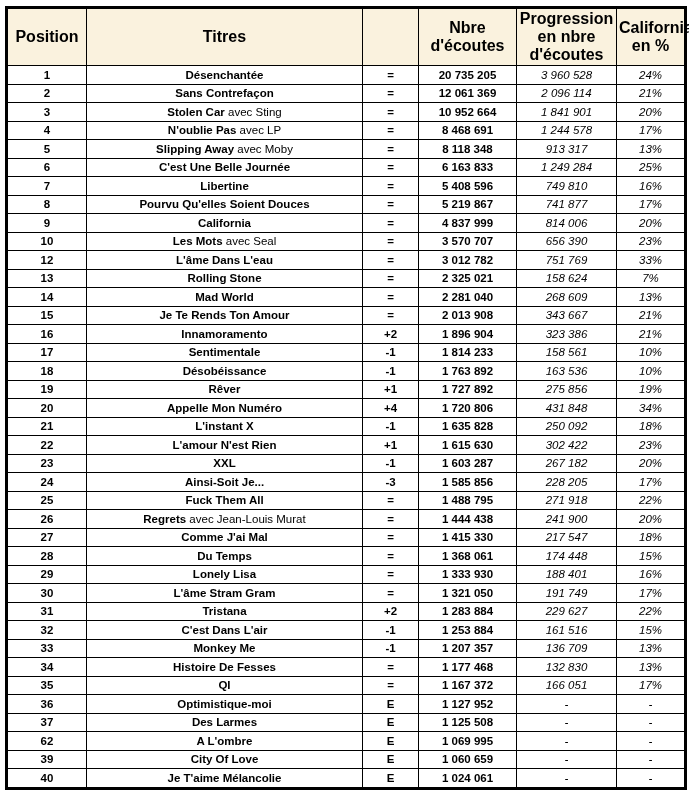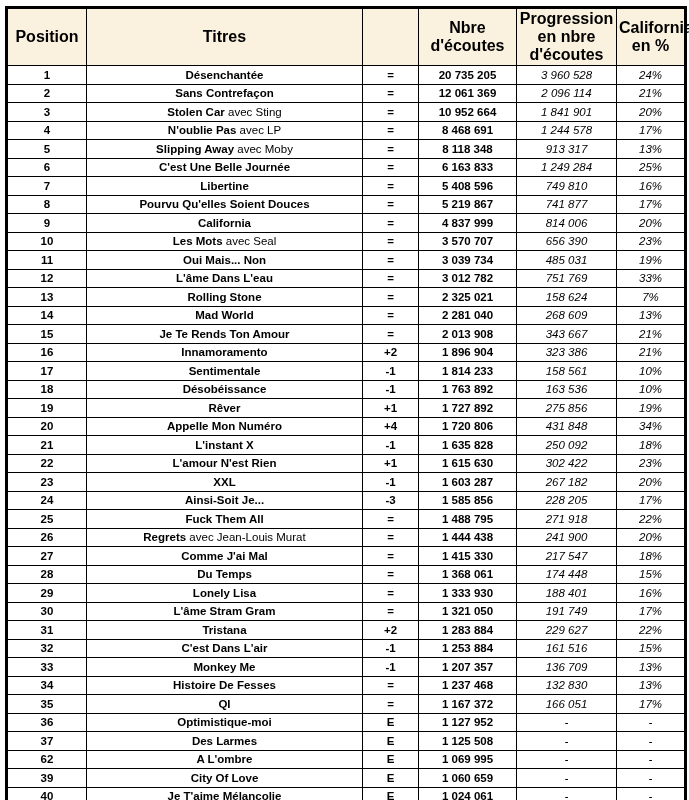--- a/index.html
+++ b/index.html
@@ -120,28 +120,20 @@
   </tr>
         <tr>
     <td class="c-pos">10</td>
     <td class="c-title"><span>Les Mots</span><span class="feat"> avec Seal</span></td>
     <td class="c-mov">=</td>
     <td class="c-listen">3 570 707</td>
     <td class="c-delta">656 390</td>
     <td class="c-pct">23%</td>
   </tr>
         <tr>
-    <td class="c-pos">11</td>
-    <td class="c-title"><span>Oui Mais... Non</span></td>
-    <td class="c-mov">=</td>
-    <td class="c-listen">3 039 734</td>
-    <td class="c-delta">485 031</td>
-    <td class="c-pct">19%</td>
-  </tr>
-        <tr>
     <td class="c-pos">12</td>
     <td class="c-title"><span>L'âme Dans L'eau</span></td>
     <td class="c-mov">=</td>
     <td class="c-listen">3 012 782</td>
     <td class="c-delta">751 769</td>
     <td class="c-pct">33%</td>
   </tr>
         <tr>
     <td class="c-pos">13</td>
     <td class="c-title"><span>Rolling Stone</span></td>
@@ -307,21 +299,21 @@
     <td class="c-title"><span>Monkey Me</span></td>
     <td class="c-mov">-1</td>
     <td class="c-listen">1 207 357</td>
     <td class="c-delta">136 709</td>
     <td class="c-pct">13%</td>
   </tr>
         <tr>
     <td class="c-pos">34</td>
     <td class="c-title"><span>Histoire De Fesses</span></td>
     <td class="c-mov">=</td>
-    <td class="c-listen">1 237 468</td>
+    <td class="c-listen">1 177 468</td>
     <td class="c-delta">132 830</td>
     <td class="c-pct">13%</td>
   </tr>
         <tr>
     <td class="c-pos">35</td>
     <td class="c-title"><span>QI</span></td>
     <td class="c-mov">=</td>
     <td class="c-listen">1 167 372</td>
     <td class="c-delta">166 051</td>
     <td class="c-pct">17%</td>

